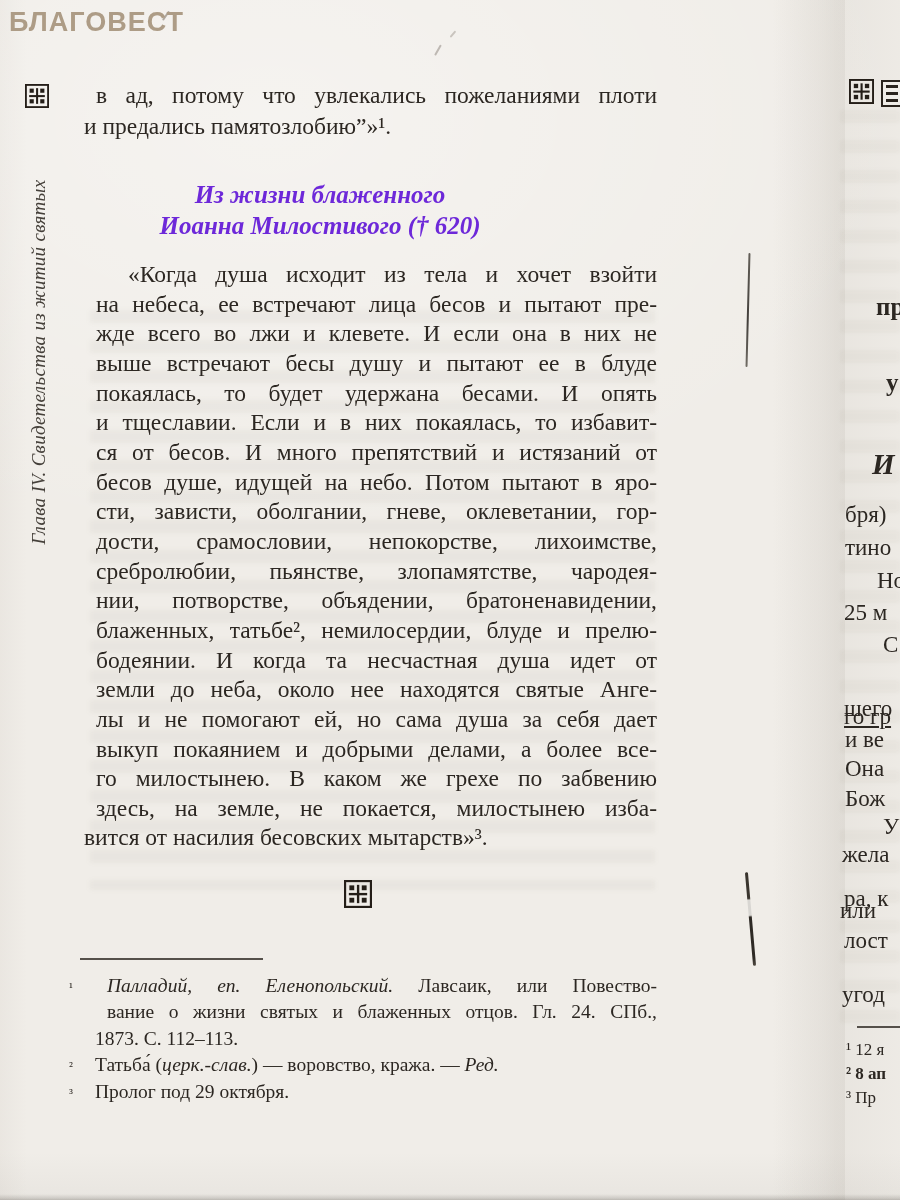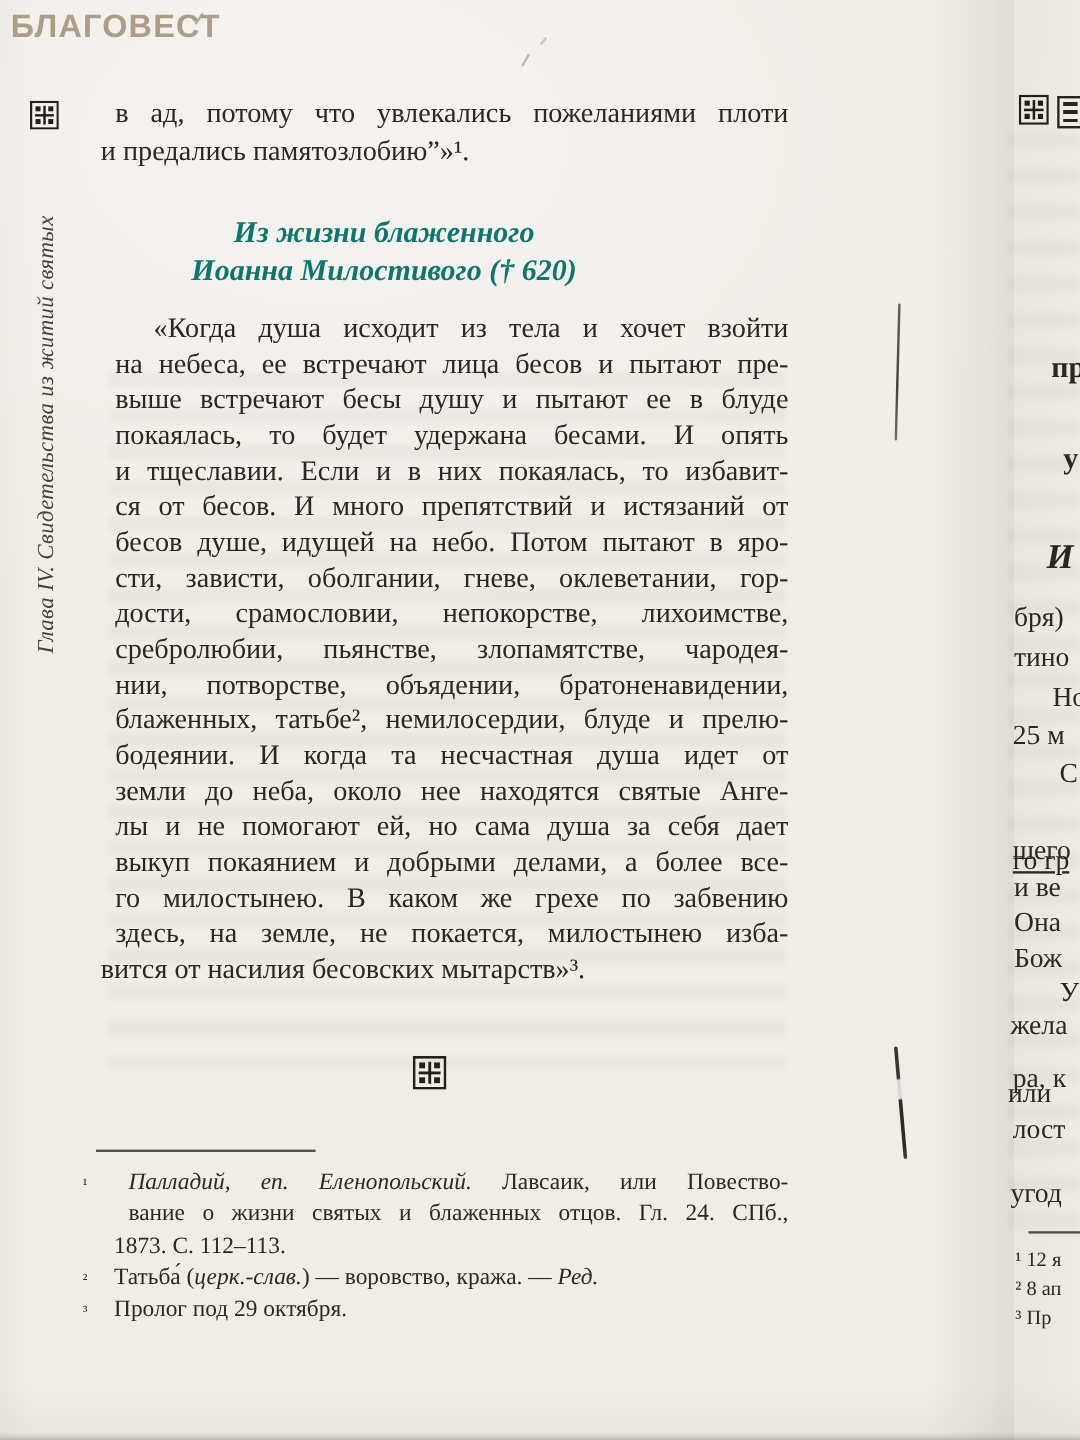--- a/index.html
+++ b/index.html
@@ -50,21 +50,21 @@
     transform:translate(-50%,-50%) rotate(-90deg);
     white-space:nowrap;
     font-style:italic;font-size:19px;letter-spacing:0.3px;color:#45403a;
   }
   .col{position:absolute;left:84px;width:573px;z-index:2;}
   .carry{top:80px;font-size:23.5px;line-height:30.5px;}
   .jl{text-align:justify;text-align-last:justify;margin-left:12px;}
   .heading{
     top:179px;width:472px;text-align:center;
     font-weight:bold;font-style:italic;font-size:25px;line-height:31px;
-    color:#0f766e;
+    color:#6d28d9;
   }
   .bodyp{top:260px;font-size:23.5px;line-height:29.65px;}
   .indent{padding-left:32px;}
   .mid-orn{left:344px;top:880px;}
   .fnsep{position:absolute;left:80px;top:958px;width:183px;height:2px;background:#55504a;z-index:2;}
   .footnotes{position:absolute;left:95px;top:973px;width:562px;z-index:2;font-size:19.5px;line-height:26.4px;}
   .fnitem{position:relative;}
   .fnmark{position:absolute;left:-26px;top:1px;font-size:13px;}
   .it{font-style:italic;}
   
@@ -134,20 +134,21 @@
   </div>
 
   <div class="col heading">
     <div>Из жизни блаженного</div>
     <div>Иоанна Милостивого († 620)</div>
   </div>
 
   <div class="col bodyp">
     <div class="jl indent">«Когда душа исходит из тела и хочет взойти</div>
     <div class="jl">на небеса, ее встречают лица бесов и пытают пре-</div>
+    <div class="jl">жде всего во лжи и клевете. И если она в них не</div>
     <div class="jl">выше встречают бесы душу и пытают ее в блуде</div>
     <div class="jl">покаялась, то будет удержана бесами. И опять</div>
     <div class="jl">и тщеславии. Если и в них покаялась, то избавит-</div>
     <div class="jl">ся от бесов. И много препятствий и истязаний от</div>
     <div class="jl">бесов душе, идущей на небо. Потом пытают в яро-</div>
     <div class="jl">сти, зависти, оболгании, гневе, оклеветании, гор-</div>
     <div class="jl">дости, срамословии, непокорстве, лихоимстве,</div>
     <div class="jl">сребролюбии, пьянстве, злопамятстве, чародея-</div>
     <div class="jl">нии, потворстве, объядении, братоненавидении,</div>
     <div class="jl">блаженных, татьбе², немилосердии, блуде и прелю-</div>
@@ -208,21 +209,21 @@
   <div class="rline" style="left:845px;top:786px;">Бож</div>
   <div class="rline" style="left:883px;top:814px;">У</div>
   <div class="rline" style="left:842px;top:842px;">жела</div>
   <div class="rline" style="left:844px;top:870px;margin-top:16px;">ра, к</div>
   <div class="rline" style="left:840px;top:898px;">или</div>
   <div class="rline" style="left:844px;top:928px;">лост</div>
   <div class="rline" style="left:878px;top:950px;margin-left:34px;">Гр</div>
   <div class="rline" style="left:842px;top:982px;">угод</div>
   <div class="rsep"></div>
   <div class="rline rfn" style="left:846px;top:1040px;">¹ 12 я</div>
-  <div class="rline rfn" style="left:846px;top:1064px;">² 8 ап</div>
+  <div class="rline rfn" style="left:846px;top:1064px;font-weight:bold;">² 8 ап</div>
   <div class="rline rfn" style="left:846px;top:1088px;">³ Пр</div>
 
   <div class="hair1"></div>
   <div class="hair2"></div>
   <div class="tick t1"></div>
   <div class="tick t2"></div>
   <div class="tick t3"></div>
   <div class="photo-edge-bottom"></div>
 
 </div>

